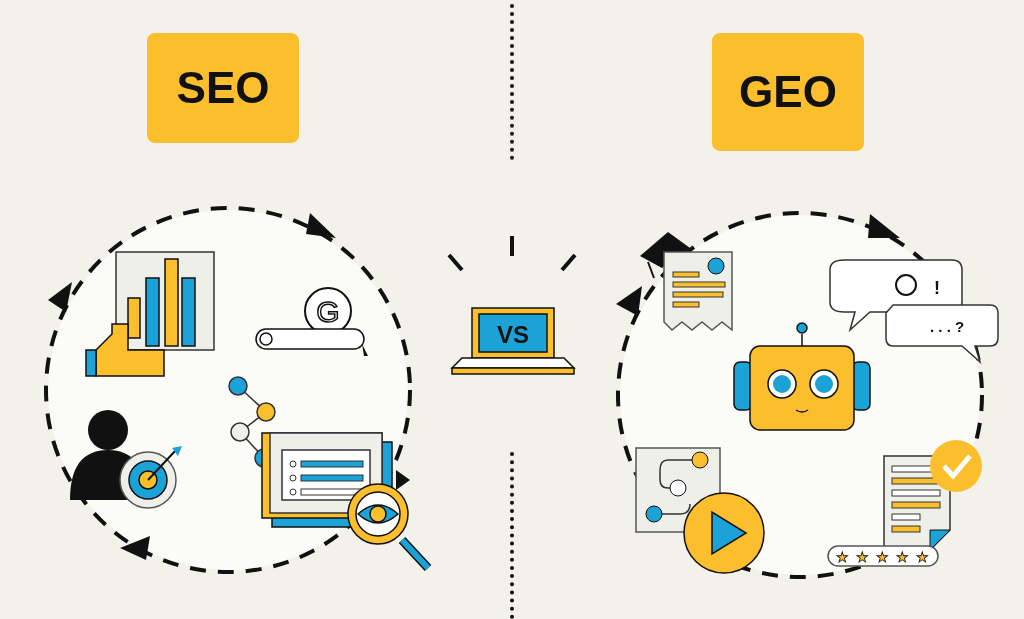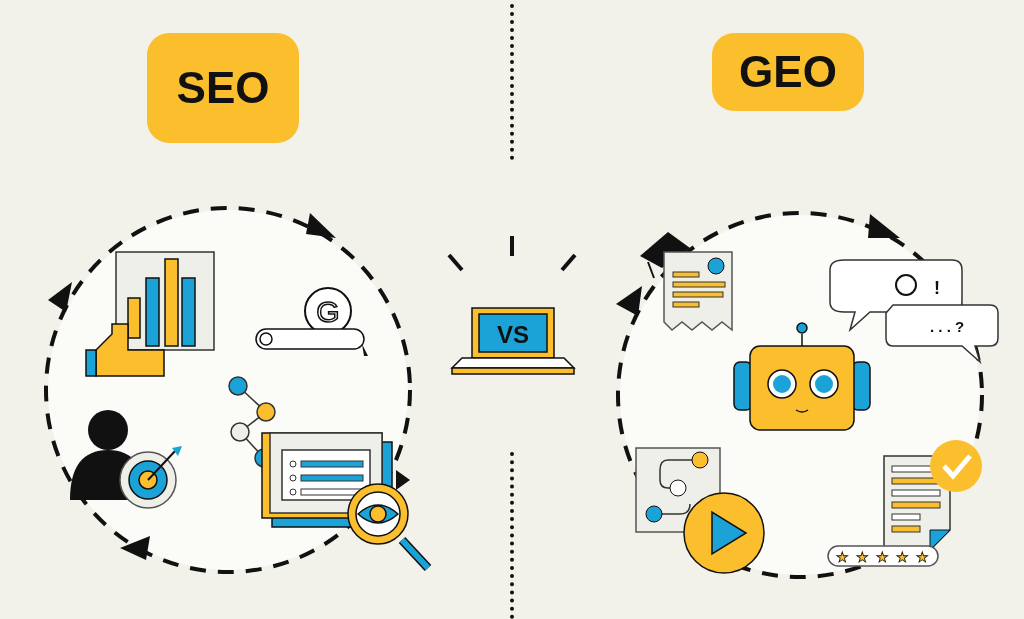--- a/index.html
+++ b/index.html
@@ -1,19 +1,19 @@
 <!DOCTYPE html>
 <html><head>
 <meta charset="utf-8">
 <style>
   html,body{margin:0;padding:0;}
   body{width:1024px;height:619px;background:#f2f1ea;position:relative;overflow:hidden;font-family:"Liberation Sans",sans-serif;}
-  .badge{position:absolute;background:#fbbf2e;border-radius:22px;display:flex;align-items:center;justify-content:center;font-weight:bold;font-size:44px;color:#111;}
+  .badge{position:absolute;background:#fbbf2e;border-radius:8px;display:flex;align-items:center;justify-content:center;font-weight:bold;font-size:44px;color:#111;}
   #seo-badge{left:147px;top:33px;width:152px;height:110px;}
-  #geo-badge{left:712px;top:33px;width:152px;height:78px;}
+  #geo-badge{left:712px;top:33px;width:152px;height:118px;}
   svg{position:absolute;left:0;top:0;}
   .divider{position:absolute;left:510px;width:4px;border-left:4px dotted #111;}
 </style>
 </head>
 <body>
 
 <div class="divider" style="top:4px;height:156px;"></div>
 <div class="divider" style="top:452px;height:167px;"></div>
 
 <div id="seo-badge" class="badge">SEO</div>

